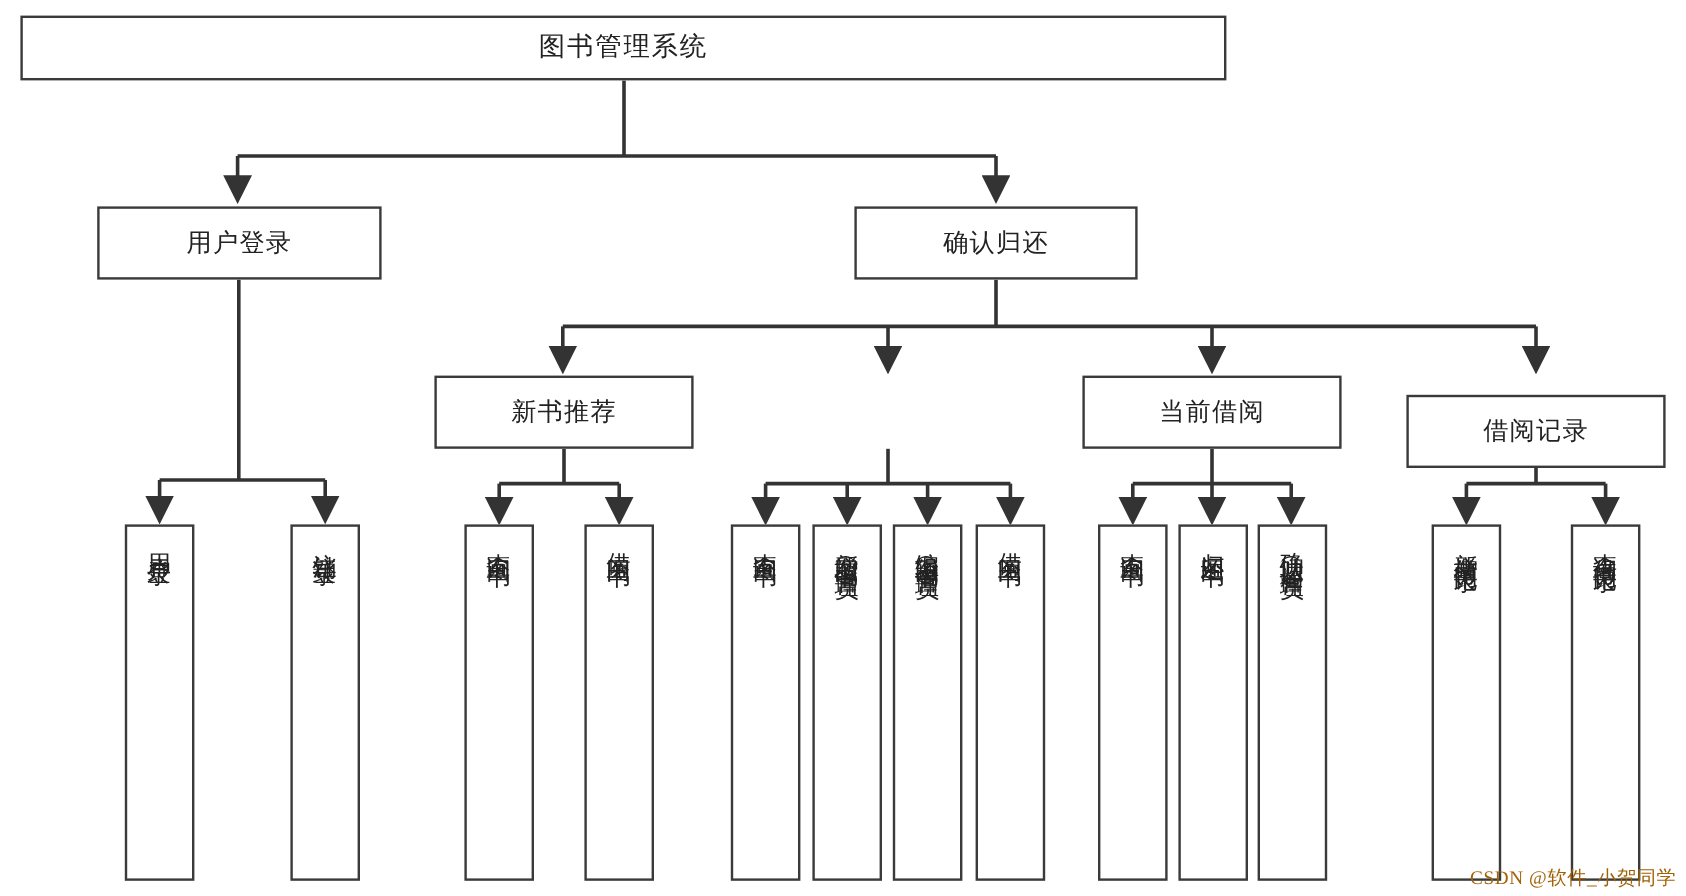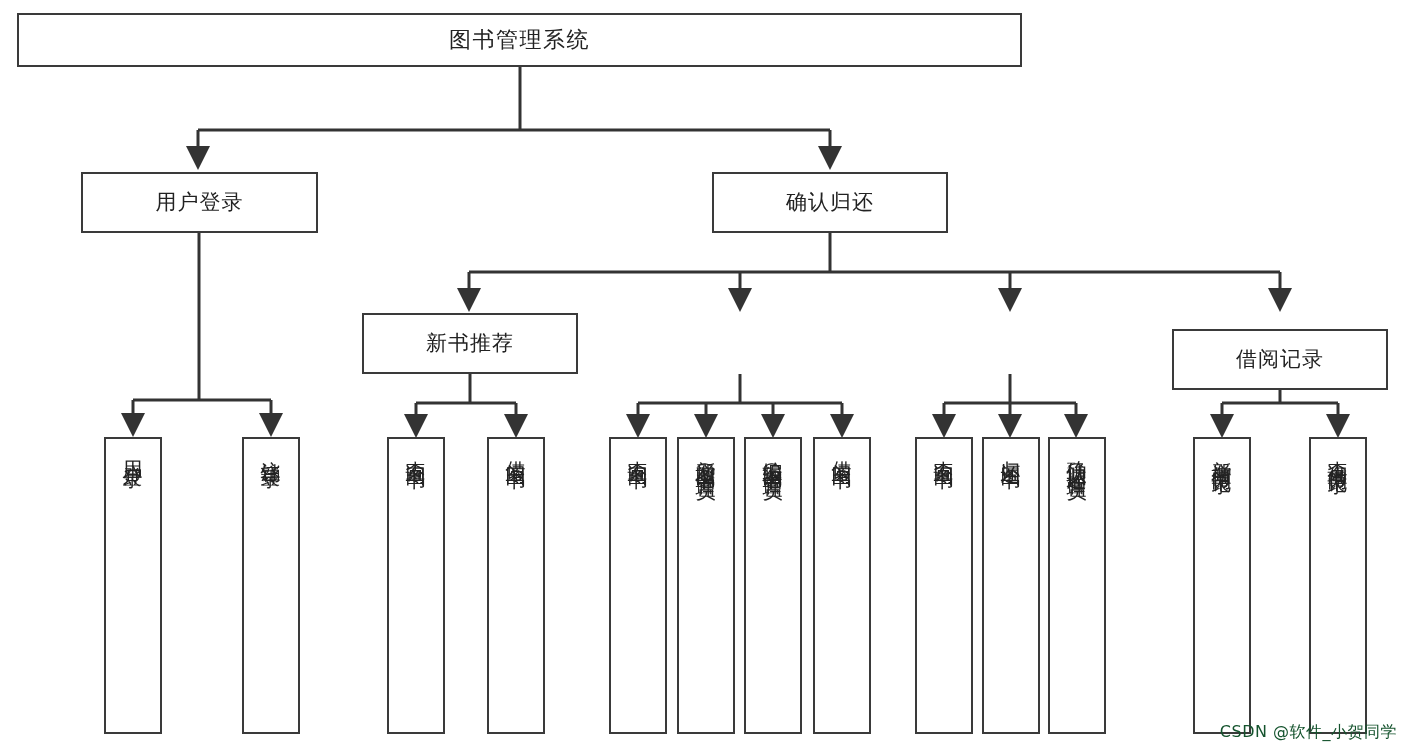--- a/index.html
+++ b/index.html
@@ -63,25 +63,26 @@
     font-size: 20px;
     line-height: 1.0;
     letter-spacing: 3px;
     white-space: nowrap;
   }
   #watermark {
     position: absolute;
     right: 8px;
     bottom: 4px;
     font-size: 16px;
-    color: #14532d;
+    color: #a16207;
     letter-spacing: 0.5px;
     z-index: 3;
     white-space: nowrap;
     pointer-events: none;
+    font-family: Liberation Serif, serif;
   }
 </style>
 </head>
 <body>
 
 <div id="canvas">
 
   <svg id="edges" viewBox="0 0 1405 747" xmlns="http://www.w3.org/2000/svg">
     <defs>
       <marker id="arrow" viewBox="0 0 12 12" refX="6" refY="6" markerWidth="8" markerHeight="8" orient="auto-start-reverse">
@@ -139,20 +140,23 @@
   <div class="node horiz" style="left:81px; top:172px; width:237px; height:61px;">
     <span class="label">用户登录</span>
   </div>
   <div class="node horiz" style="left:712px; top:172px; width:236px; height:61px;">
     <span class="label">确认归还</span>
   </div>
 
   <div class="node horiz" style="left:362px; top:313px; width:216px; height:61px;">
     <span class="label">新书推荐</span>
   </div>
+  <div class="node horiz" style="left:902px; top:313px; width:216px; height:61px;">
+    <span class="label">当前借阅</span>
+  </div>
   <div class="node horiz" style="left:1172px; top:313px; width:216px; height:61px;margin-top:16px;">
     <span class="label">借阅记录</span>
   </div>
 
   <div class="node vert" style="left:104px; top:437px; width:58px; height:297px;">
     <span class="label">用户登录</span>
   </div>
   <div class="node vert" style="left:242px; top:437px; width:58px; height:297px;">
     <span class="label">注销登录</span>
   </div>

